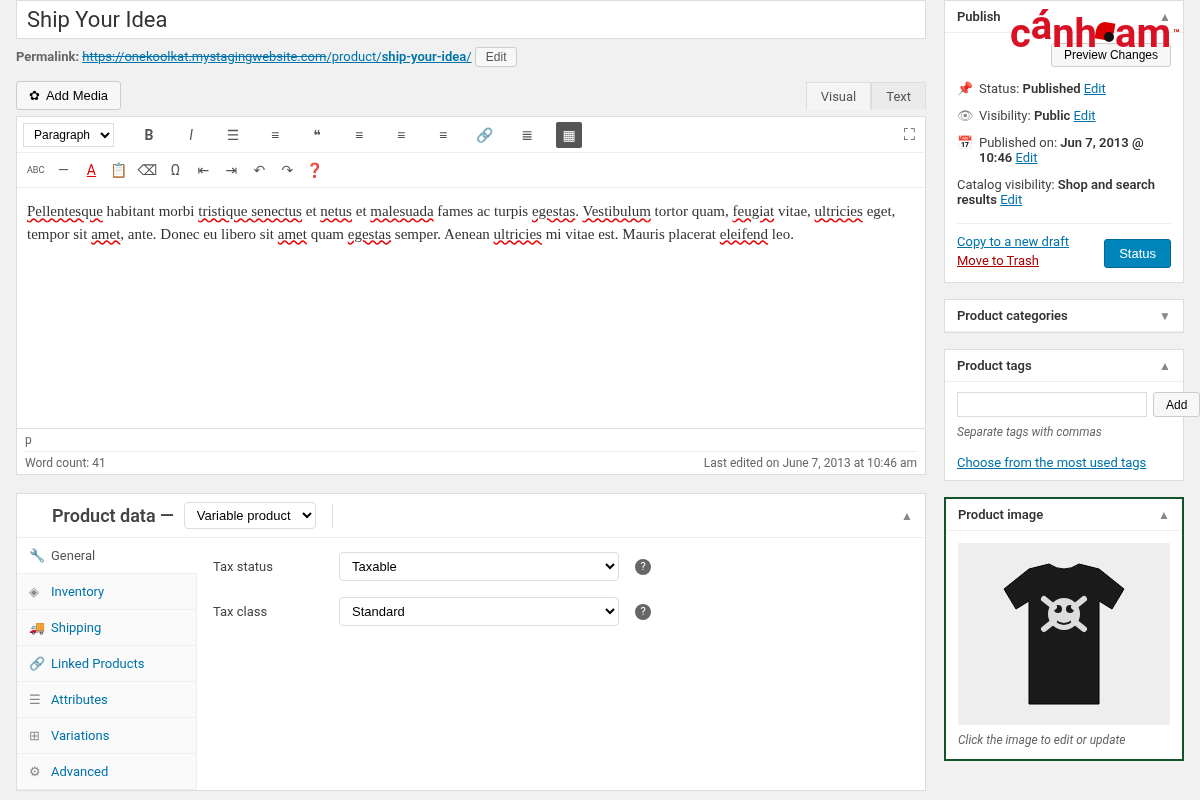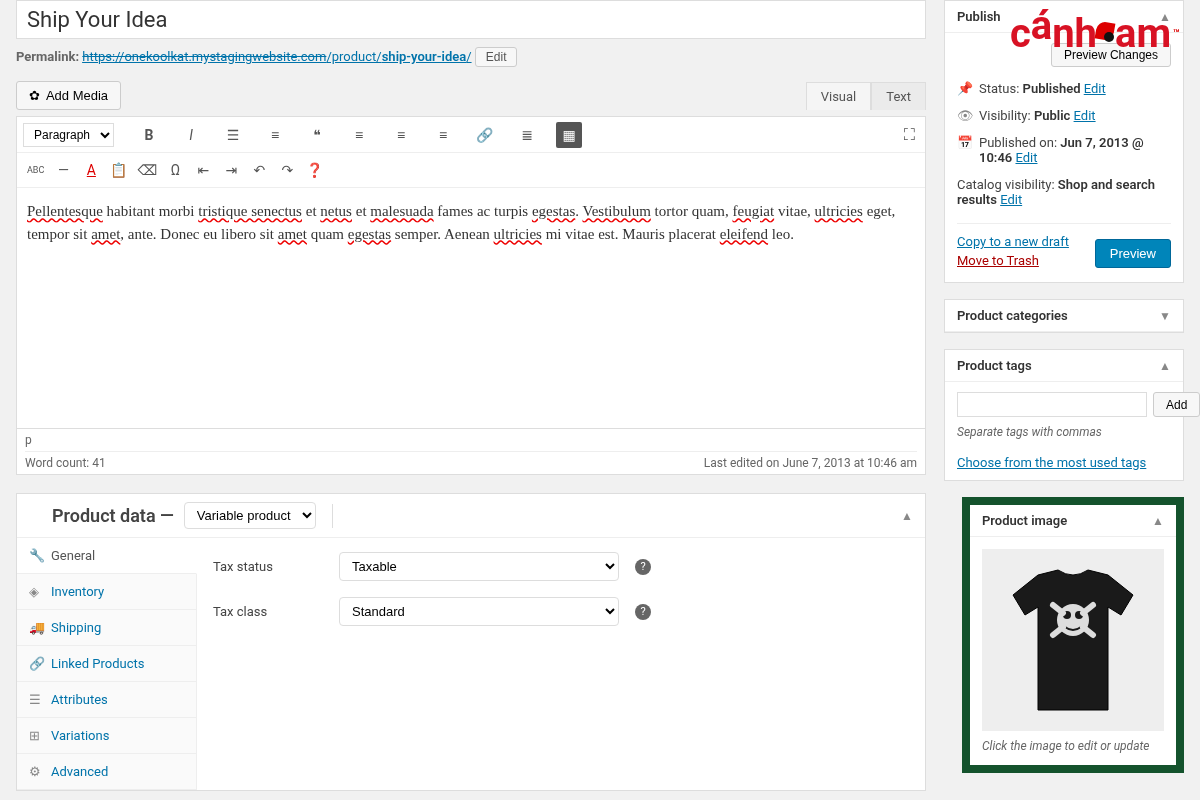--- a/index.html
+++ b/index.html
@@ -71,21 +71,21 @@
 .publish-actions .links a.trash { color: #a00; }
 .btn-primary { background: #0085ba; border: 1px solid #006799; color: #fff; padding: 6px 14px; border-radius: 3px; font-size: 13px; cursor: pointer; }
 .preview-btn { background: #f7f7f7; border: 1px solid #ccc; border-radius: 3px; padding: 4px 12px; font-size: 12px; cursor: pointer; float: right; margin-bottom: 8px; margin-left: 40px; }
 
 .tag-input-row { display: flex; gap: 6px; margin-bottom: 8px; }
 .tag-input-row input { flex: 1; border: 1px solid #ddd; padding: 4px 6px; font-size: 13px; }
 .tag-input-row button { background: #f7f7f7; border: 1px solid #ccc; border-radius: 3px; padding: 4px 12px; font-size: 12px; cursor: pointer; }
 .tag-help { font-style: italic; color: #666; font-size: 12px; margin-bottom: 16px; }
 .tag-link { color: #0073aa; text-decoration: underline; font-size: 13px; cursor: pointer; }
 
-.product-image-box { border: 8px solid #14532d; margin-left: 18px; }
+.product-image-box { border: 2px solid #14532d; }
 .product-image-box .postbox-body { padding: 12px; text-align: center; }
 .product-image-box .img-wrap { background: #eee; padding: 16px; margin-bottom: 8px; }
 .tshirt { width: 140px; height: 150px; margin: 0 auto; position: relative; }
 .tshirt svg { width: 100%; height: 100%; }
 .img-caption { font-size: 12px; font-style: italic; color: #666; text-align: left; }
 
 
 .logo-overlay { position: absolute; top: 10px; right: 20px; font-size: 40px; font-weight: 700; color: #d81224; z-index: 100; display: flex; align-items: center; }
 .logo-overlay .leaf { display: inline-block; width: 24px; height: 24px; position: relative; margin: 0 -3px; }
 .logo-overlay .leaf::before { content: ''; position: absolute; width: 18px; height: 18px; background: #d00; border-radius: 50% 0; transform: rotate(10deg); bottom: 6px; left: 2px; }
@@ -256,21 +256,21 @@
           <span><span>Published on:</span> <strong>Jun 7, 2013 @ 10:46</strong> <a>Edit</a></span>
         </div>
         <div class="publish-row" style="align-items:flex-start">
           <span><span>Catalog visibility:</span> <strong>Shop and search results</strong> <a>Edit</a></span>
         </div>
         <div class="publish-actions">
           <div class="links">
             <a>Copy to a new draft</a>
             <a class="trash">Move to Trash</a>
           </div>
-          <button class="btn-primary">Preview</button>
+          <button class="btn-primary">Status</button>
         </div>
       </div>
     </div>
 
     <div class="postbox">
       <div class="postbox-header">
         <h3>Product categories</h3>
         <span class="toggle">▼</span>
       </div>
     </div>

